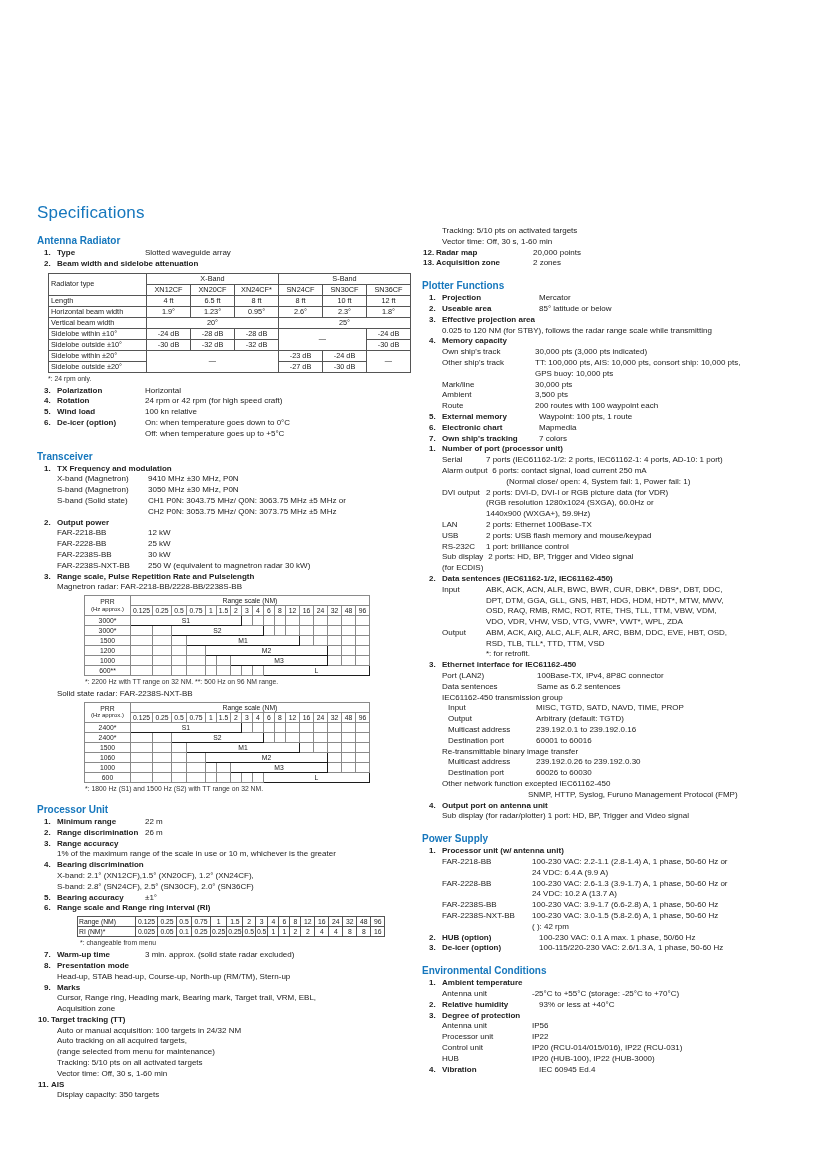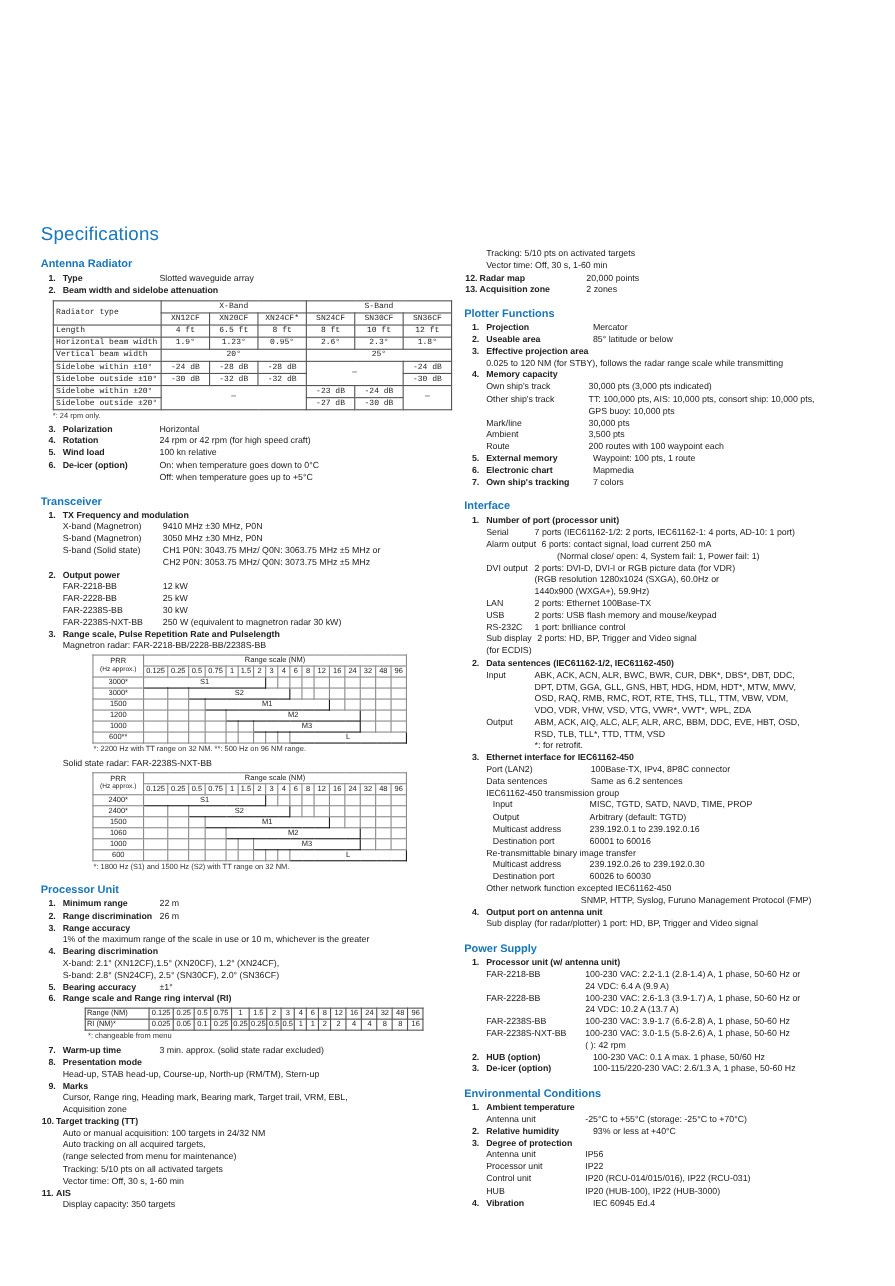--- a/index.html
+++ b/index.html
@@ -31,21 +31,21 @@
   .pw44{min-width:44px;} .pw95{min-width:95px;} .pw88{min-width:88px;}
   .pvals{flex:1;}
   .pv-line.hang{padding-left:14px;}
   .footnote{font-size:6.8px;line-height:8px;margin:2px 0 3px 0;color:#333;}
   .fa{margin-left:11px;} .fb{margin-left:48px;} .fc{margin-left:43px;}
   table{border-collapse:collapse;table-layout:fixed;}
   
   table.rt{margin:3px 0 2px 11px;font-size:7.3px;}
   table.rt th,table.rt td{border:1px solid #555;padding:0 2px;height:11px;line-height:10px;font-weight:normal;text-align:center;}
   table.rt .rt-label{text-align:left;}
-  table.rt{border:1px solid var(--dark);font-family:Liberation Mono, monospace;}
+  table.rt{border:1px solid var(--dark);}
   
   table.gantt{margin:2px 0 1px 47px;font-size:6.8px;}
   table.gantt th,table.gantt td{border:1px solid var(--grid);padding:0;height:10px;line-height:9px;font-weight:normal;text-align:center;overflow:hidden;}
   table.gantt{border:1px solid var(--dark);}
   table.gantt .g-prr div{line-height:7.5px;}
   table.gantt .g-prrsub{font-size:6px;}
   table.gantt td.g-bar{border:1px solid var(--dark);background:#fff;}
   
   table.ri{margin:2px 0 1px 40px;font-size:6.8px;}
   table.ri th,table.ri td{border:1px solid #555;padding:0 1px;height:10px;line-height:9px;font-weight:normal;text-align:center;}
@@ -729,21 +729,20 @@
           </div>
           <div class="item">
             <span class="num">7.</span>
             <span class="ilabel">Own ship's tracking</span>
             <div class="pvals ival">
               <div class="pv-line">7 colors</div>
             </div>
           </div>
         </div>
         <div class="section">
-          <div class="sec-heading">Interface</div>
           <div class="item head">
             <span class="num">1.</span>
             <span class="ilabel">Number of port (processor unit)</span>
           </div>
           <div class="pair">
             <span class="plabel pw44">Serial</span>
             <div class="pvals">
               <div class="pv-line">7 ports (IEC61162-1/2: 2 ports, IEC61162-1: 4 ports, AD-10: 1 port)</div>
             </div>
           </div>

